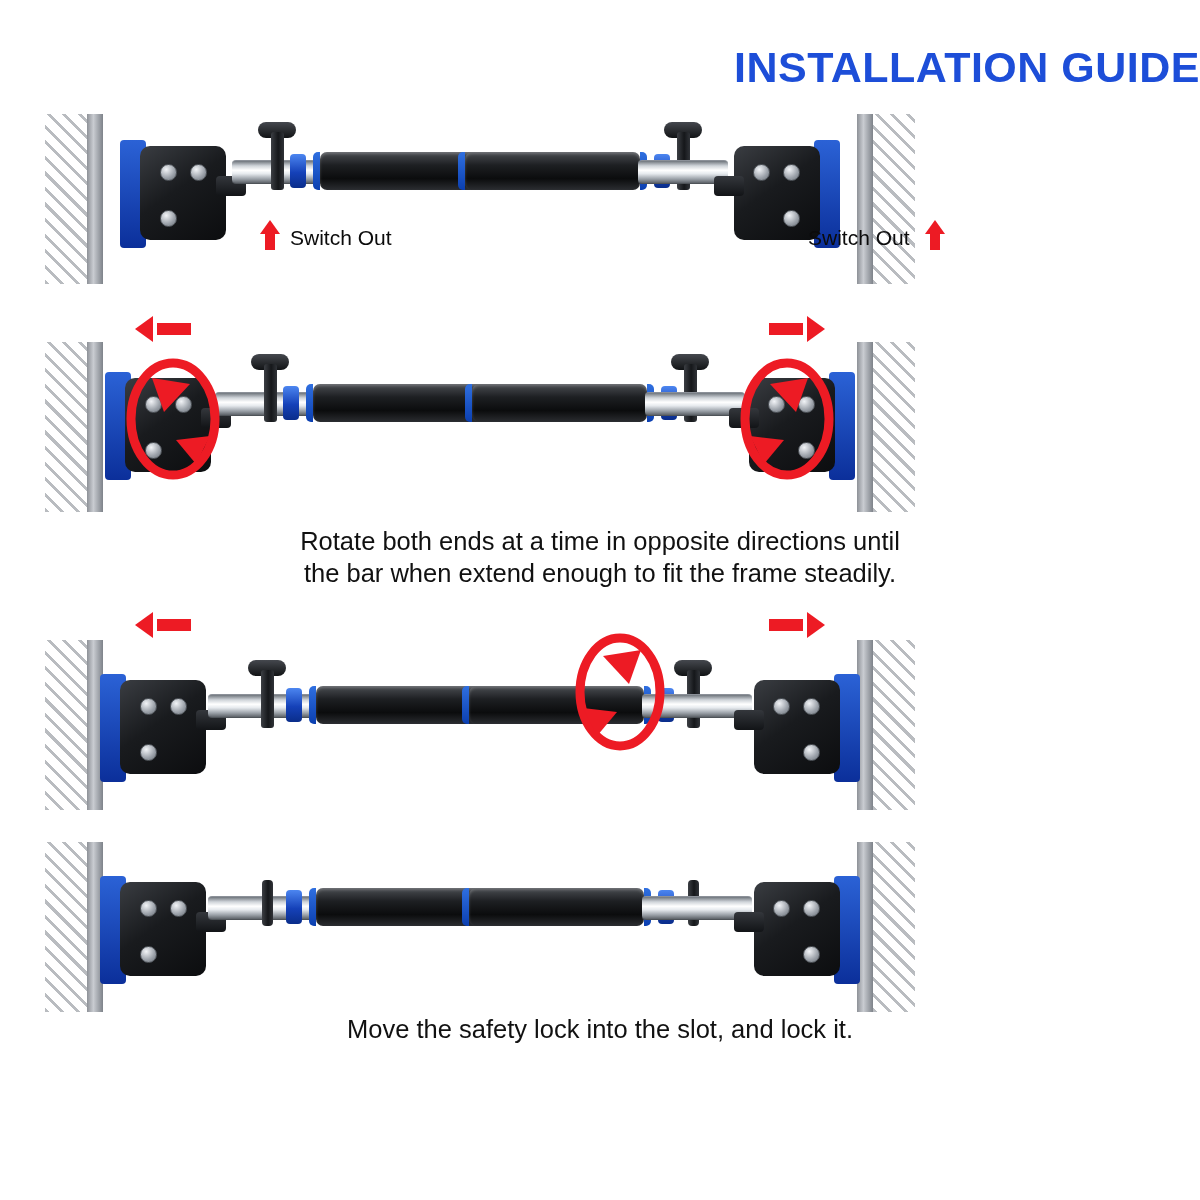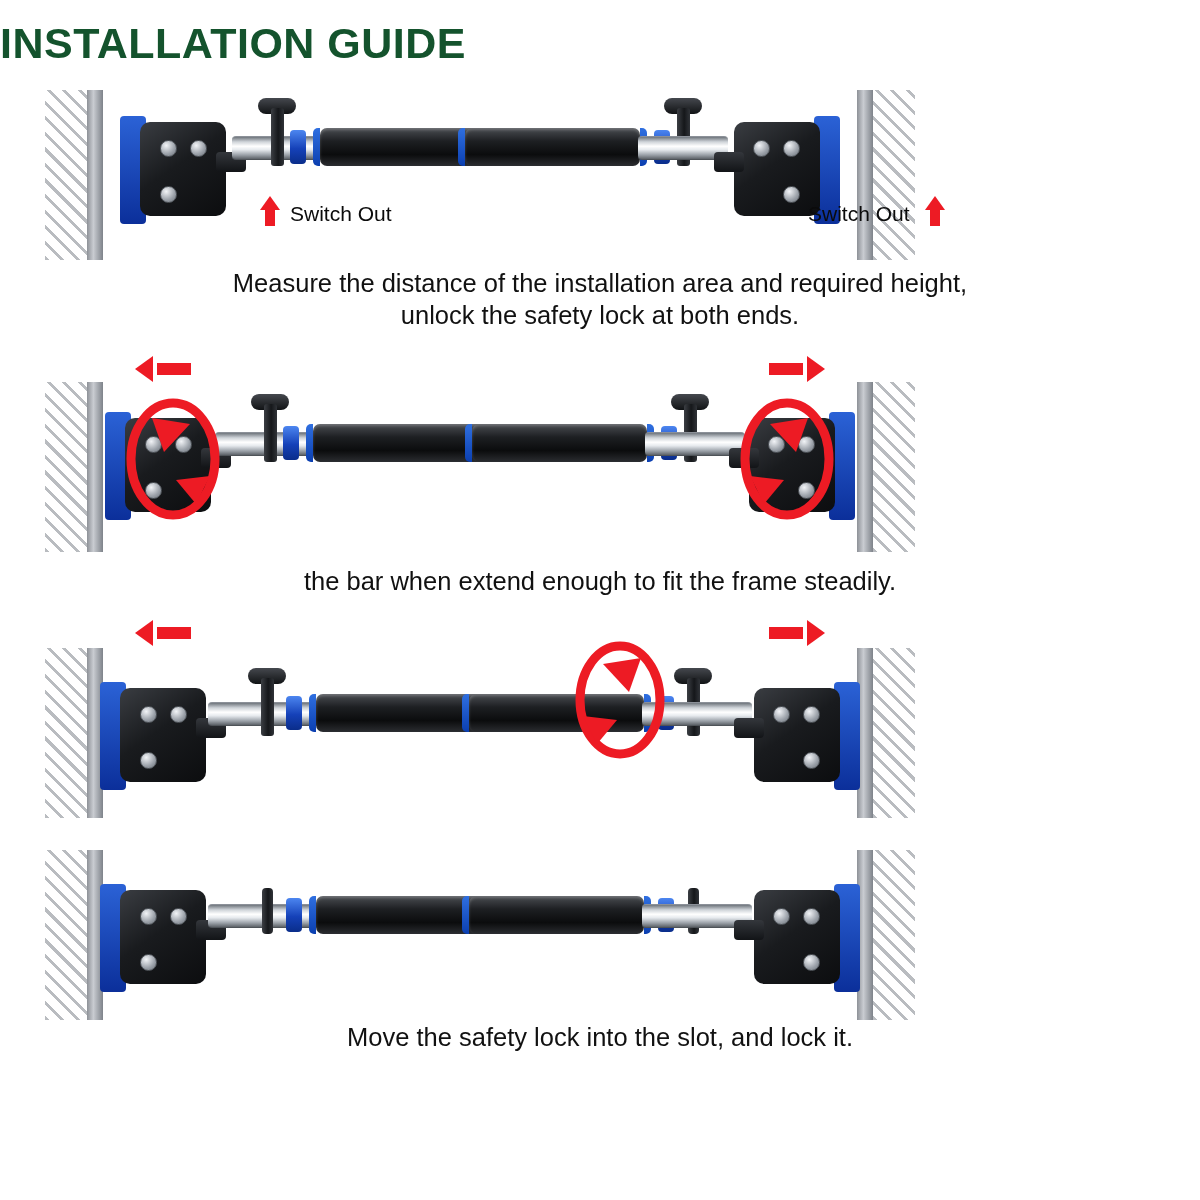--- a/index.html
+++ b/index.html
@@ -16,26 +16,26 @@
     position: relative;
   }
 
   .page {
     width: 1200px;
     height: 1200px;
     position: relative;
   }
 
   .guide-title {
-    text-align: left;
+    text-align: right;
     font-size: 43px;
     font-weight: bold;
     letter-spacing: 0.5px;
-    padding-top: 19px;
-    color: #14532d;
+    padding-top: 43px;
+    color: #1d4ed8;
   }
 
   .step {
     position: relative;
     width: 1200px;
   }
   .step-figure {
     position: relative;
     height: 200px;
     width: 960px;
@@ -323,24 +323,20 @@
       </div>
       <div class="switch-note" style="left:290px; top:134px;">Switch Out</div>
 
       <div class="switch-note" style="left:808px; top:134px;">Switch Out</div>
       <div class="up-arrow" style="left:925px; top:128px;">
         <div class="head"></div>
         <div class="shaft"></div>
       </div>
     </div>
 
-    <div class="step-caption">
-      <div>Measure the distance of the installation area and required height,</div>
-      <div>unlock the safety lock at both ends.</div>
-    </div>
   </div>
 
   <div class="step" style="margin-top:22px;">
     <div class="step-figure" style="height:212px;">
 
       <div class="wall left" style="left:45px; top:28px;">
         <div class="hatch"></div>
         <div class="post"></div>
       </div>
       <div class="wall right" style="right:45px; top:28px;">
@@ -405,20 +401,21 @@
       <div class="rot" style="right:118px; top:40px;">
         <svg width="110" height="130" viewBox="0 0 110 130">
           <ellipse cx="55" cy="65" rx="42" ry="56" fill="none" stroke="#ed1b24" stroke-width="9"></ellipse>
           <polygon points="76,24 38,30 64,58" fill="#ed1b24"></polygon>
           <polygon points="32,110 52,86 18,82" fill="#ed1b24"></polygon>
         </svg>
       </div>
     </div>
 
     <div class="step-caption">
+      <div>Rotate both ends at a time in opposite directions until</div>
       <div>the bar when extend enough to fit the frame steadily.</div>
     </div>
   </div>
 
   <div class="step" style="margin-top:22px;">
     <div class="step-figure" style="height:200px;">
 
       <div class="wall left" style="left:45px; top:28px;">
         <div class="hatch"></div>
         <div class="post"></div>

